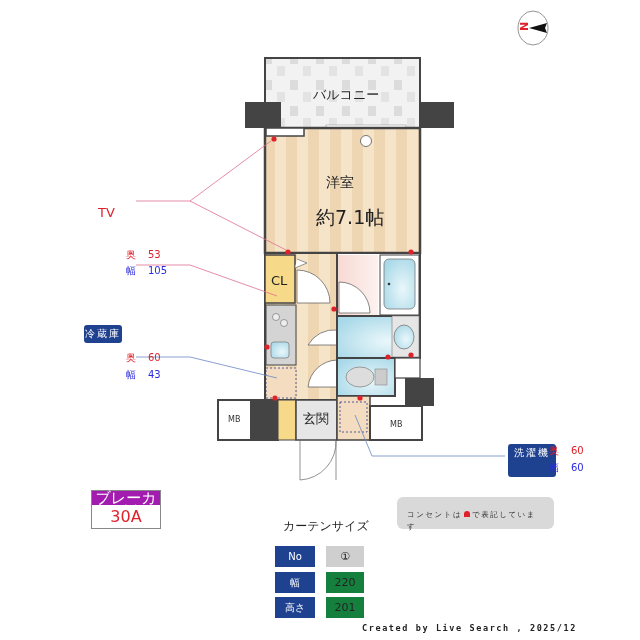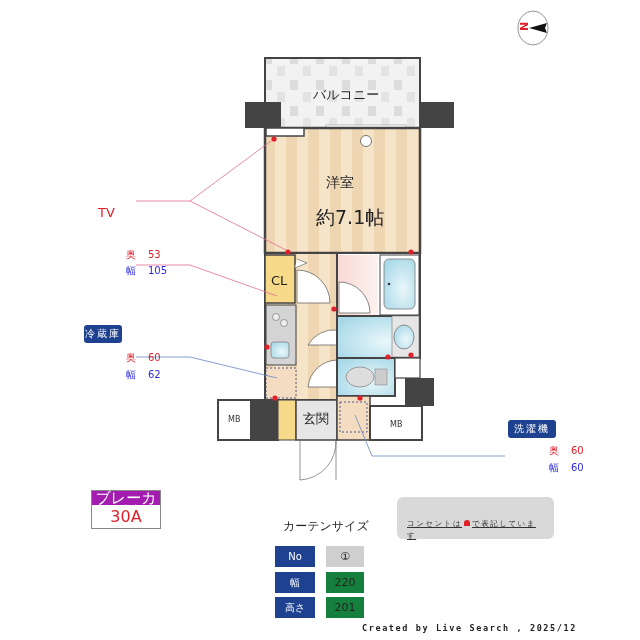--- a/index.html
+++ b/index.html
@@ -6,21 +6,21 @@
   body{width:640px;height:640px;position:relative;overflow:hidden;font-family:"DejaVu Sans","Liberation Sans",sans-serif;}
   .abs{position:absolute;}
   .lbl-red{color:#e0202a;}
   .lbl-blue{color:#2a2ae0;}
   .dimrow{position:absolute;font-size:10px;line-height:16px;margin-left:36px;}
   .dimrow .k{display:inline-block;width:22px;}
   .tagbox{position:absolute;background:#1e4190;color:#fff;font-size:10px;text-align:center;border-radius:3px;letter-spacing:2px;}
   .breaker{position:absolute;left:91px;top:490px;width:68px;border:1px solid #888;}
   .breaker .hd{background:#a21caf;color:#fff;font-size:15px;text-align:center;height:14px;line-height:14px;}
   .breaker .val{color:#e0202a;font-size:16px;text-align:center;height:23px;line-height:23px;background:#fff;}
-  .note{position:absolute;left:397px;top:497px;width:157px;height:32px;background:#d9d9d9;border-radius:6px;font-size:7.5px;color:#333;padding:21px 10px;box-sizing:border-box;line-height:12px;letter-spacing:1.5px;text-decoration:underline;}
+  .note{position:absolute;left:397px;top:497px;width:157px;height:32px;background:#d9d9d9;border-radius:6px;font-size:7.5px;color:#333;padding:12px 10px;box-sizing:border-box;line-height:12px;letter-spacing:1.5px;}
   .note .dot{display:inline-block;width:6px;height:6px;background:#e0202a;border-radius:3px 3px 0 0;margin:0 2px;}
   .curtain-title{position:absolute;left:283px;top:518px;font-size:12px;color:#222;}
   .ct-k{position:absolute;left:275px;width:40px;height:21px;background:#1e4190;color:#fff;font-size:10px;text-align:center;line-height:21px;}
   .ct-v{position:absolute;left:326px;width:38px;height:21px;background:#15803d;color:#222;font-size:11px;text-align:center;line-height:21px;}
   .credit{position:absolute;left:362px;top:623px;font-size:8.5px;color:#222;letter-spacing:1.6px;font-family:"DejaVu Sans Mono",monospace;font-weight:bold;}
 </style>
 </head>
 <body>
 
 <svg class="abs" style="left:0;top:0" width="640" height="640" viewBox="0 0 640 640">
@@ -141,24 +141,24 @@
 </div>
 <div class="dimrow" style="left:90px;top:263px;">
   <span class="k lbl-blue">幅</span><span class="lbl-blue">105</span>
 </div>
 
 <div class="tagbox" style="left:84px;top:325px;width:38px;height:18px;line-height:18px;">冷蔵庫</div>
 <div class="dimrow" style="left:90px;top:350px;">
   <span class="k lbl-red">奥</span><span class="lbl-red">60</span>
 </div>
 <div class="dimrow" style="left:90px;top:367px;">
-  <span class="k lbl-blue">幅</span><span class="lbl-blue">62</span>
+  <span class="k lbl-blue">幅</span><span class="lbl-blue">43</span>
 </div>
 
-<div class="tagbox" style="left:508px;top:420px;width:48px;height:18px;line-height:18px;">洗濯機</div>
+<div class="tagbox" style="left:508px;top:444px;width:48px;height:33px;line-height:18px;">洗濯機</div>
 <div class="dimrow" style="left:513px;top:443px;">
   <span class="k lbl-red">奥</span><span class="lbl-red">60</span>
 </div>
 <div class="dimrow" style="left:513px;top:460px;">
   <span class="k lbl-blue">幅</span><span class="lbl-blue">60</span>
 </div>
 
 <div class="breaker">
   <div class="hd">ブレーカー表記</div>
   <div class="val">30A</div>

